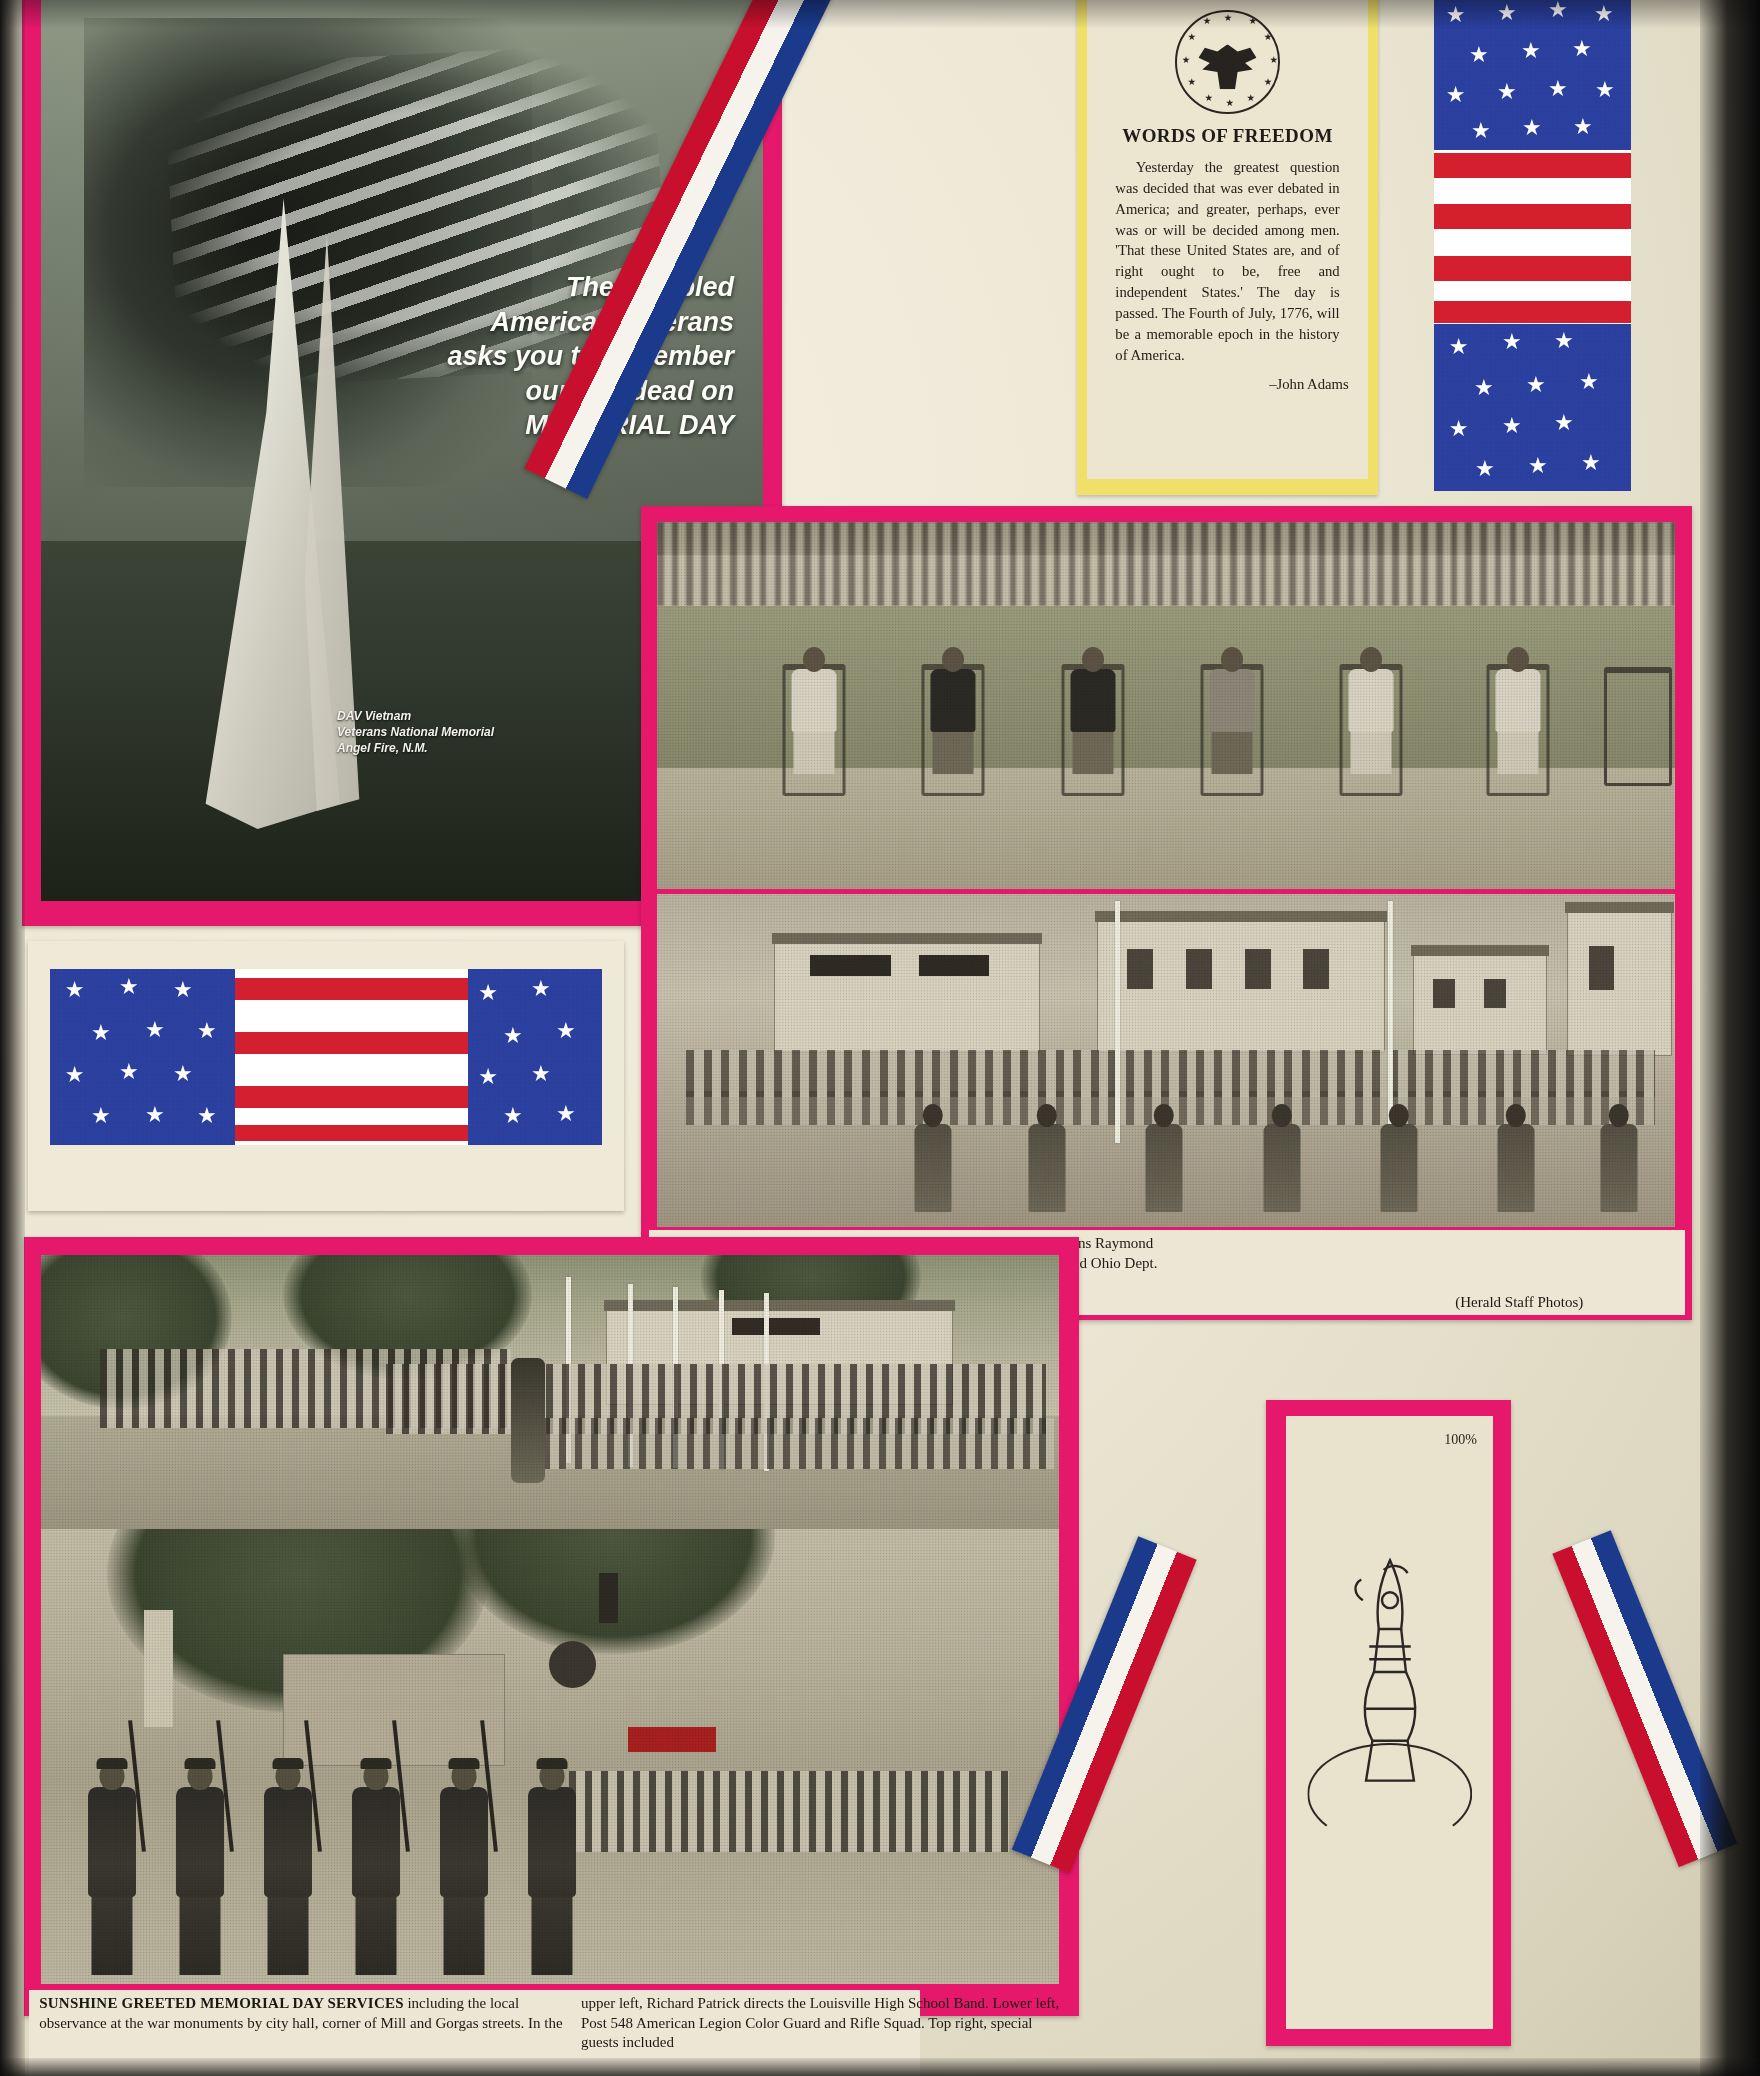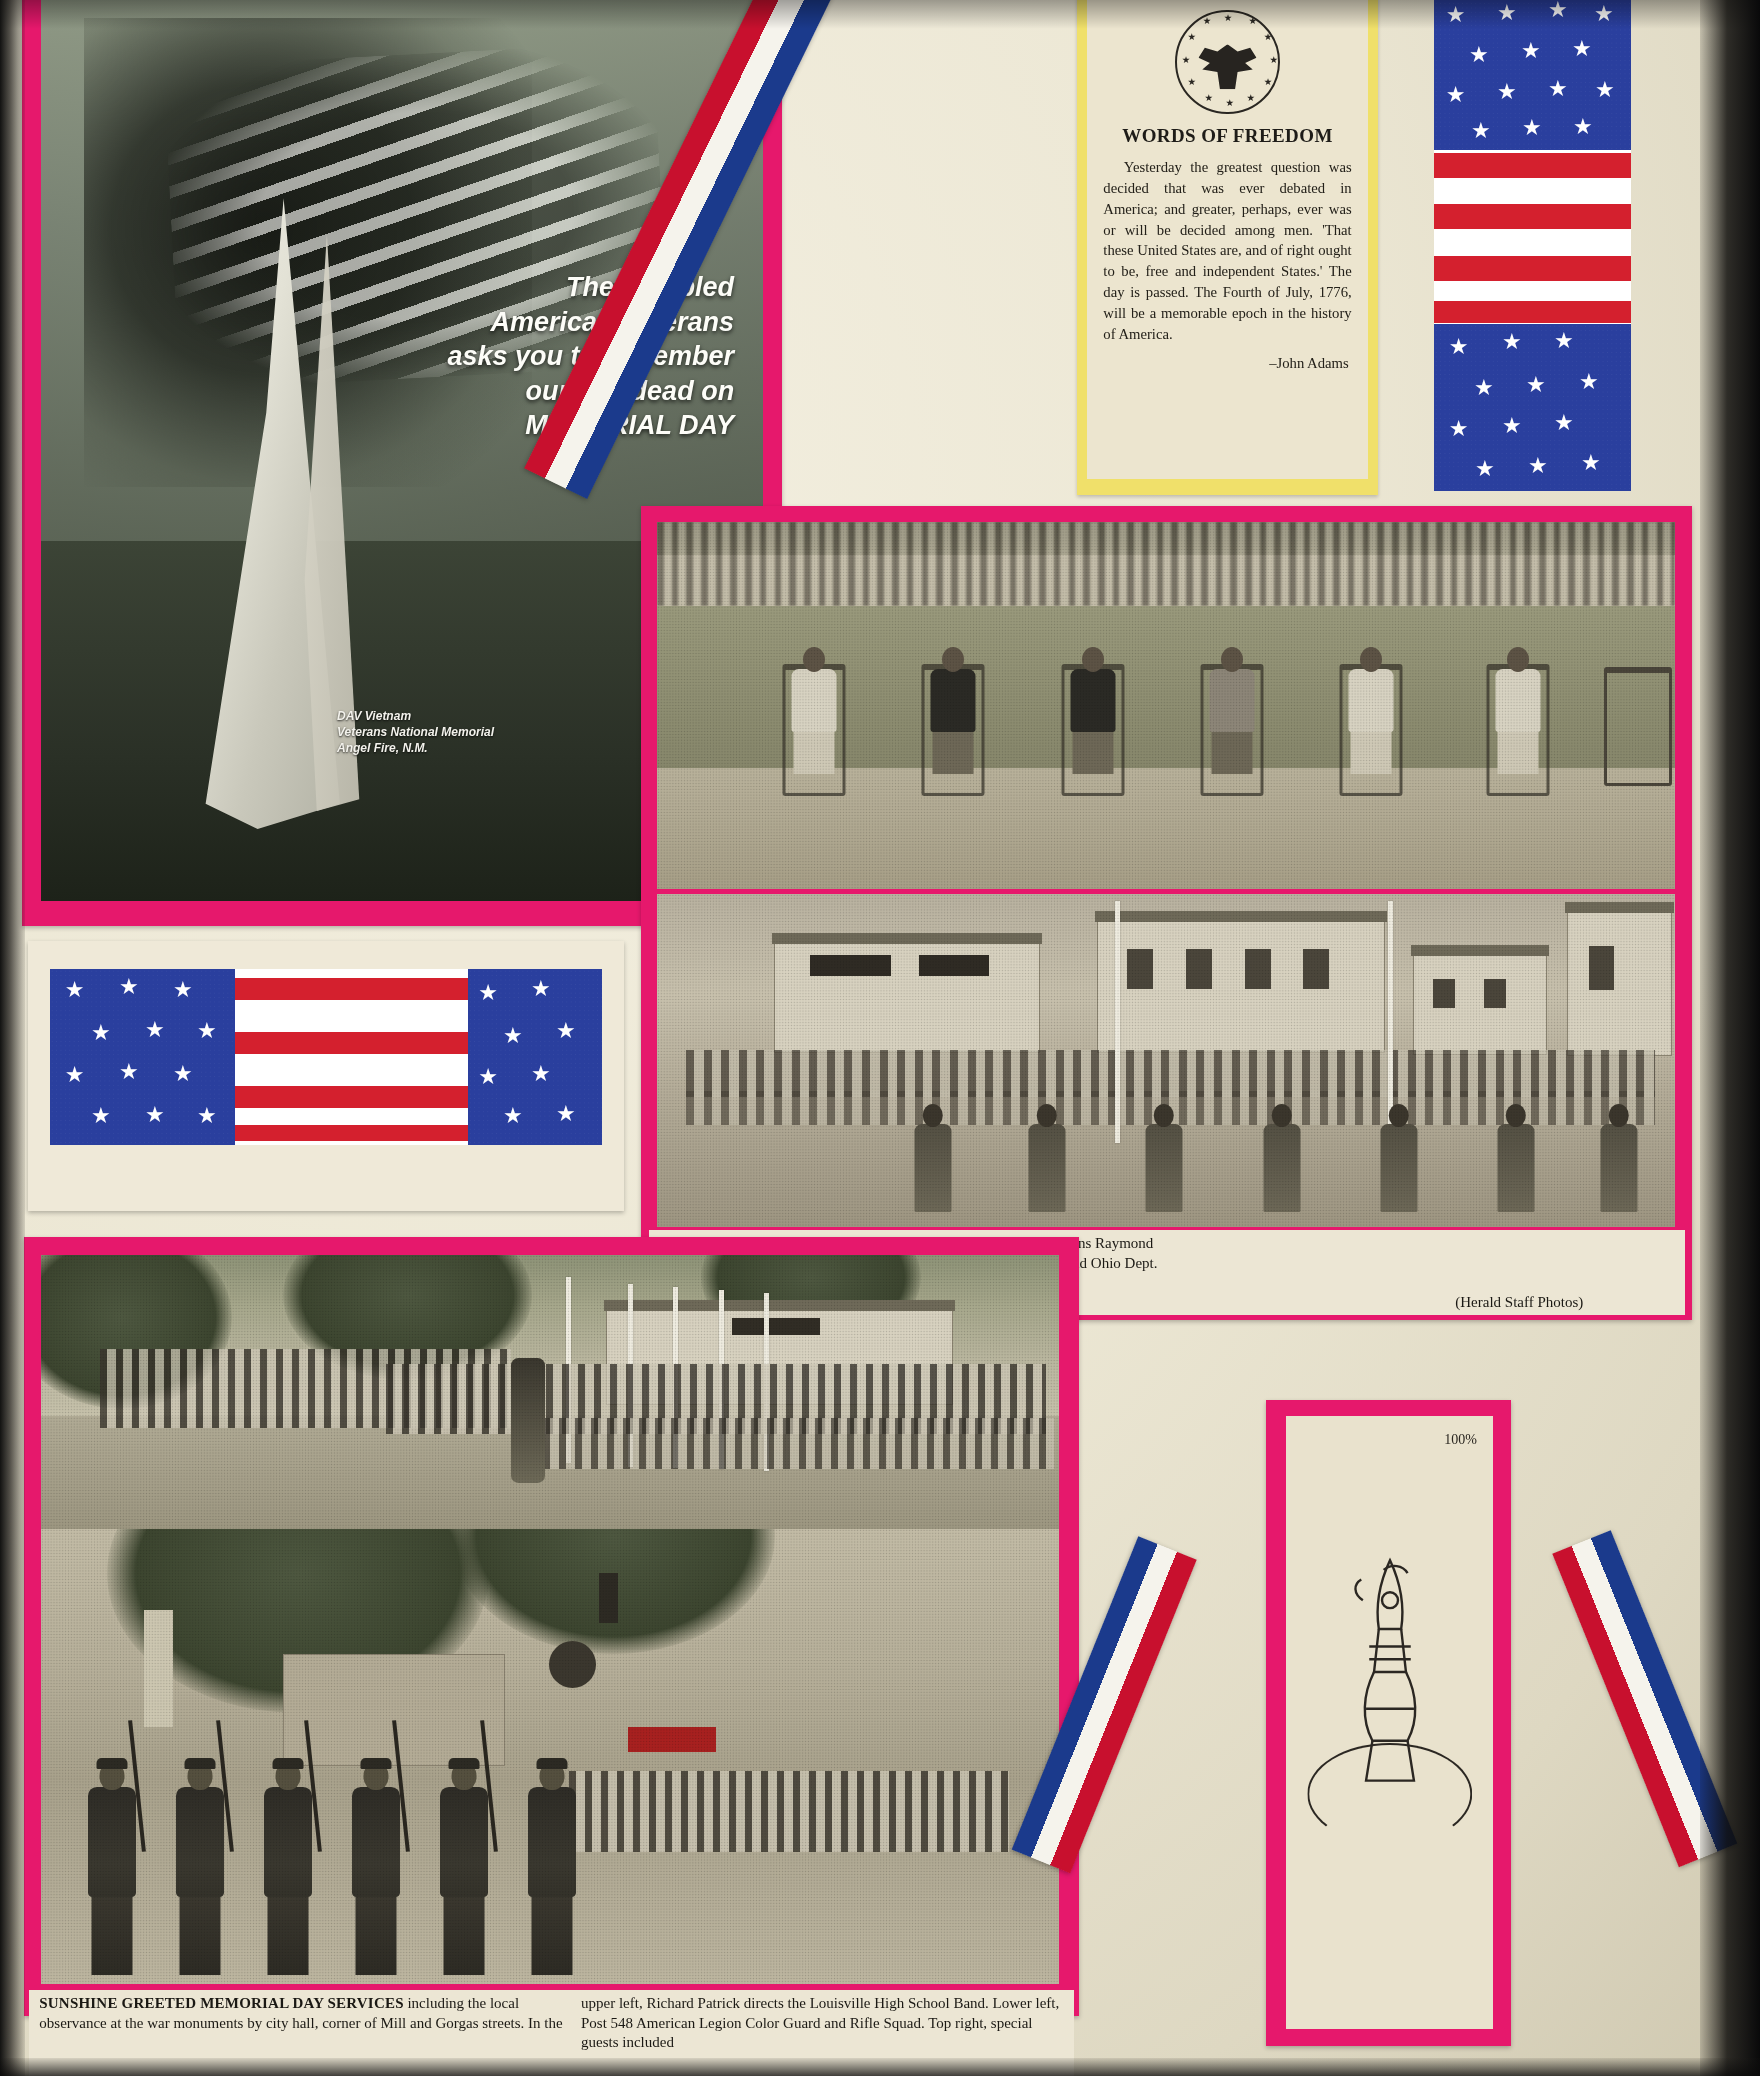--- a/index.html
+++ b/index.html
@@ -195,21 +195,21 @@
     letter-spacing: 0.4px;
     color: #1e1c18;
     margin: 4.4px 0 10.3px 0;
   }
   .wf-body {
     font-family: "Liberation Serif", serif;
     font-size: 14.7px;
     line-height: 1.42;
     text-align: justify;
     color: #232019;
-    padding: 0 16px;
+    padding: 0 28px;
     text-indent: 20.5px;
   }
   .wf-attrib {
     text-align: right;
     padding: 10.3px 19px 0 0;
     font-size: 14.7px;
     font-family: "Liberation Serif", serif;
     color: #232019;
   }
 
@@ -802,21 +802,21 @@
         <div class="head"></div>
         <div class="cap"></div>
     </div>
     <div class="rifle" style="left:94px; bottom:132px;"></div>
     <div class="rifle" style="left:182px; bottom:132px;"></div>
     <div class="rifle" style="left:270px; bottom:132px;"></div>
     <div class="rifle" style="left:358px; bottom:132px;"></div>
     <div class="rifle" style="left:446px; bottom:132px;"></div>
   </div>
 
-  <div class="caption newsprint" style="left:29px; top:1990px; width:1045px; height:87px; background:#ece6d4;">
+  <div class="caption newsprint" style="left:29px; top:1990px; width:891px; height:87px; background:#ece6d4;">
     <div class="cap-col" style="position:absolute; left:10.3px; top:4.4px; width:530px;">
       <span class="cap-lead">SUNSHINE GREETED MEMORIAL DAY SERVICES</span>
       <span>including the local observance at the war monuments by city hall, corner of Mill and Gorgas streets. In the</span>
     </div>
     <div class="cap-col" style="position:absolute; left:552px; top:4.4px; width:484px;">upper left, Richard Patrick directs the Louisville High School Band. Lower left, Post 548 American Legion Color Guard and Rifle Squad. Top right, special guests included</div>
   </div>
 
   <div class="ribbon rev" style="left:1136px; top:1548px; width:63px; height:338px; transform: rotate(22deg); transform-origin: top center;"></div>
   <div class="ribbon" style="left:1550px; top:1542px; width:63px; height:338px; transform: rotate(-22deg); transform-origin: top center;"></div>
 

